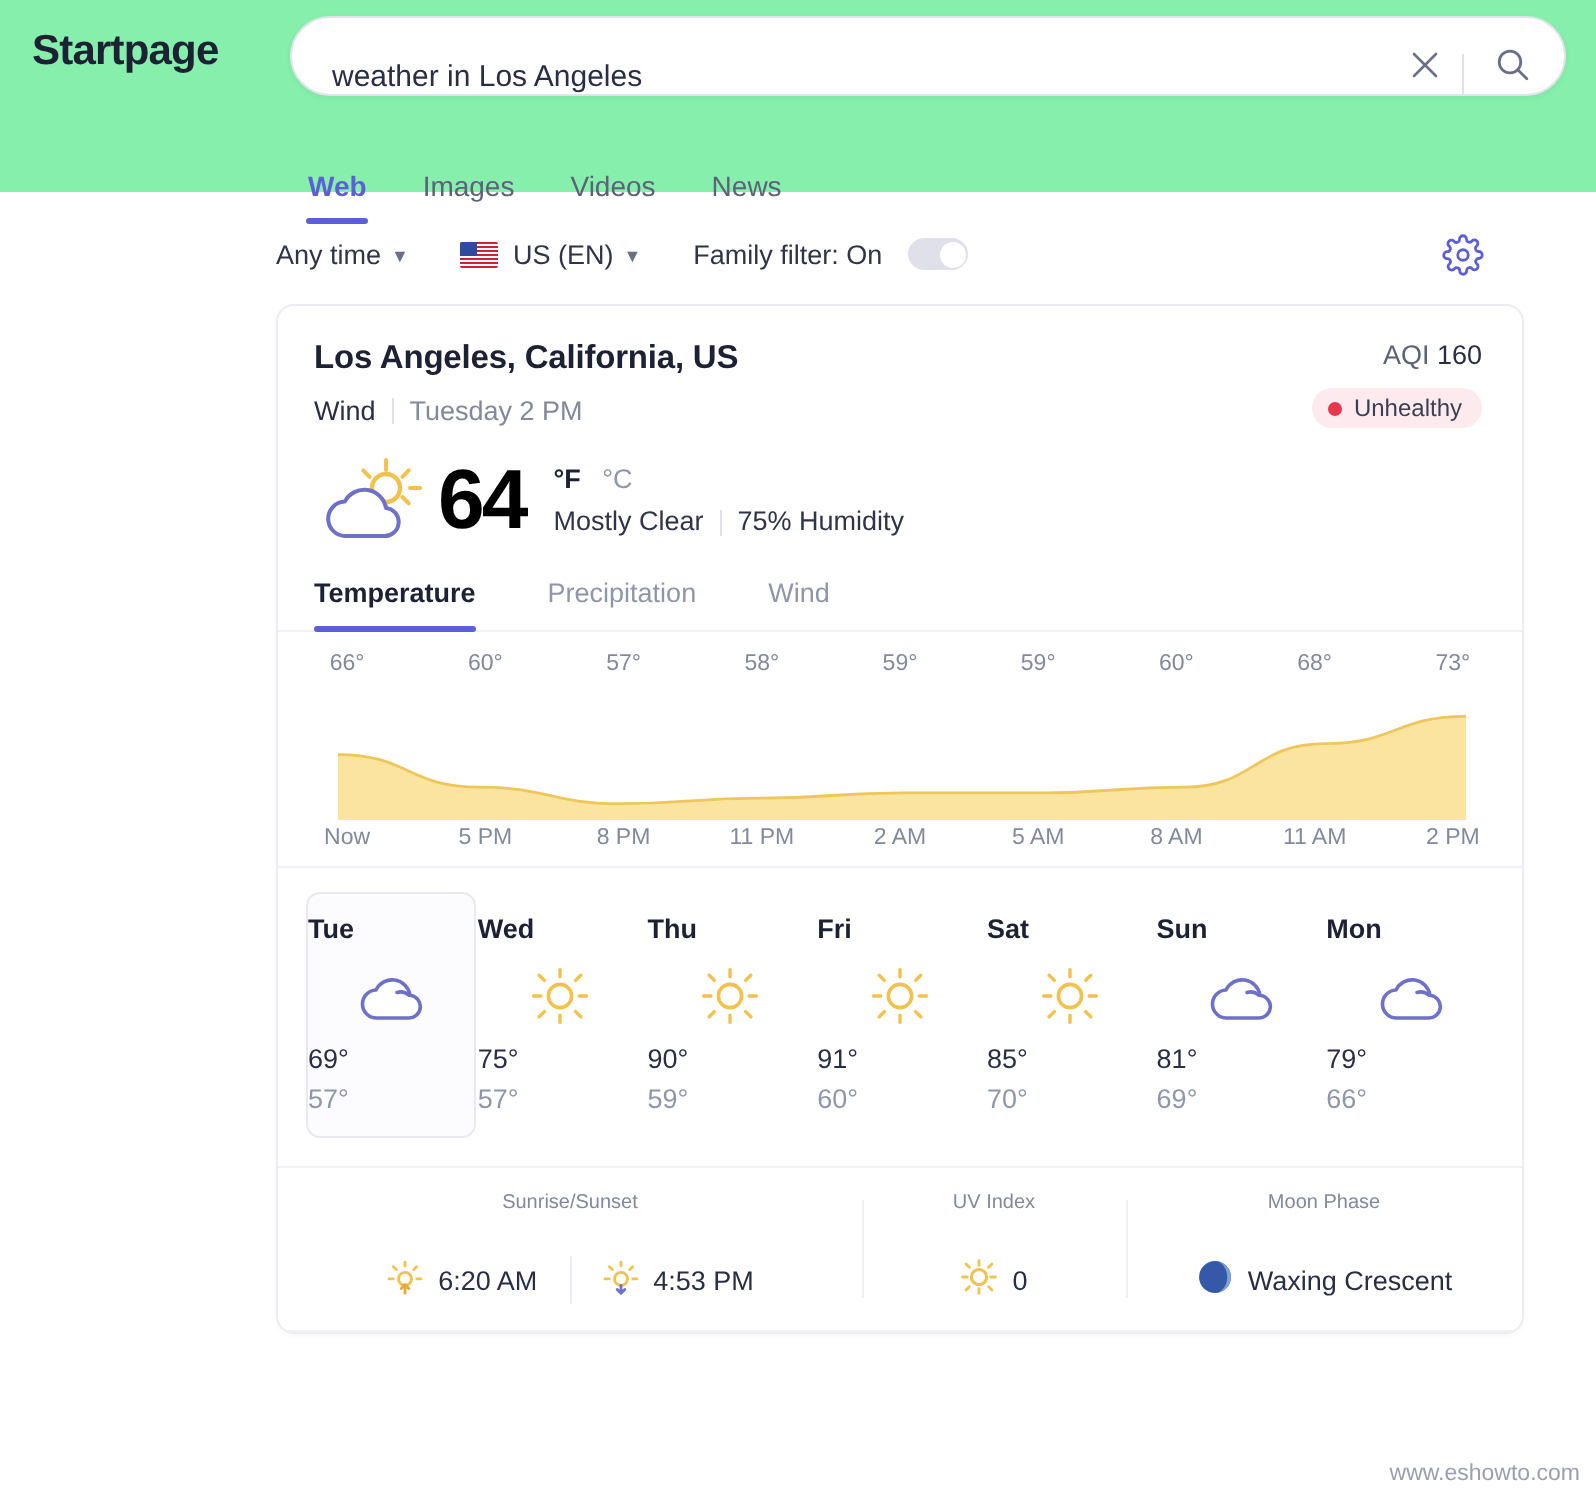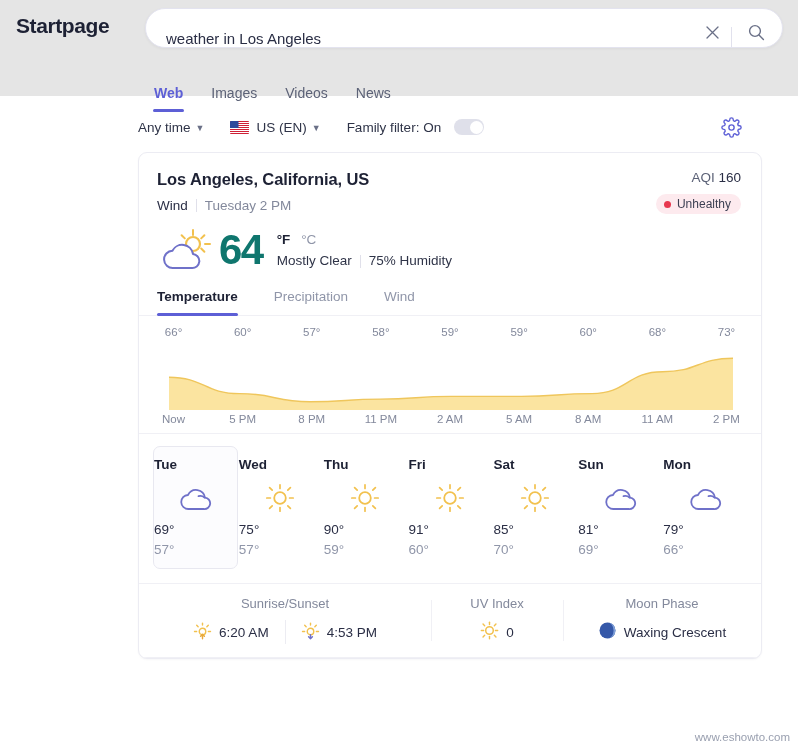--- a/index.html
+++ b/index.html
@@ -13,21 +13,21 @@
   #page {
     position: relative;
     width: 798px; height: 746px;
     background: #ffffff;
   }
 
   
   .header {
     position: absolute; top: 0; left: 0;
     width: 798px; height: 96px;
-    background: #e5e5e5;
+    background: #86efac;
   }
   .logo {
     position: absolute; left: 16px; top: 14px;
     width: 118px;
   }
   .logo-text {
     font-size: 21px; font-weight: bold;
     letter-spacing: -0.4px;
     color: #1d2134;
   }
@@ -198,21 +198,21 @@
   }
 
   .current {
     display: flex; align-items: center;
     padding: 8px 0 0 18px;
     height: 66px;
   }
   .cur-icon { width: 56px; height: 48px; margin-right: 6px; }
   .cur-temp {
     font-size: 42px; font-weight: bold;
-    color: #0f766e;
+    color: #000000;
     letter-spacing: -1.5px;
     line-height: 1;
   }
   .cur-right { margin-left: 14px; }
   .units { font-size: 13.5px; line-height: 1.2; }
   .unit-f { font-weight: bold; color: #1d2134; }
   .unit-c { color: #9096a9; margin-left: 7px; }
   .cond-line {
     margin-top: 4px;
     display: flex; align-items: flex-end;
@@ -321,22 +321,22 @@
   .astro-col.uv-col { flex: 0 0 132px; }
   .astro-col.moon-col { flex: 1; }
   .astro-col + .astro-col::before {
     content: "";
     position: absolute;
     left: 0; top: 4px; bottom: 2px;
     width: 1px;
     background: #f0f0f5;
   }
   .astro-label {
-    font-size: 13px; color: #83899c;
-    margin-bottom: 10px;
+    font-size: 10px; color: #83899c;
+    margin-bottom: 22px;
   }
   .astro-row { display: flex; align-items: center; }
   .astro-item {
     display: flex; align-items: center; gap: 7px;
     font-size: 13.5px; color: #2a2e45;
     padding: 0 16px;
     position: relative;
   }
   .astro-item + .astro-item::before {
     content: "";

